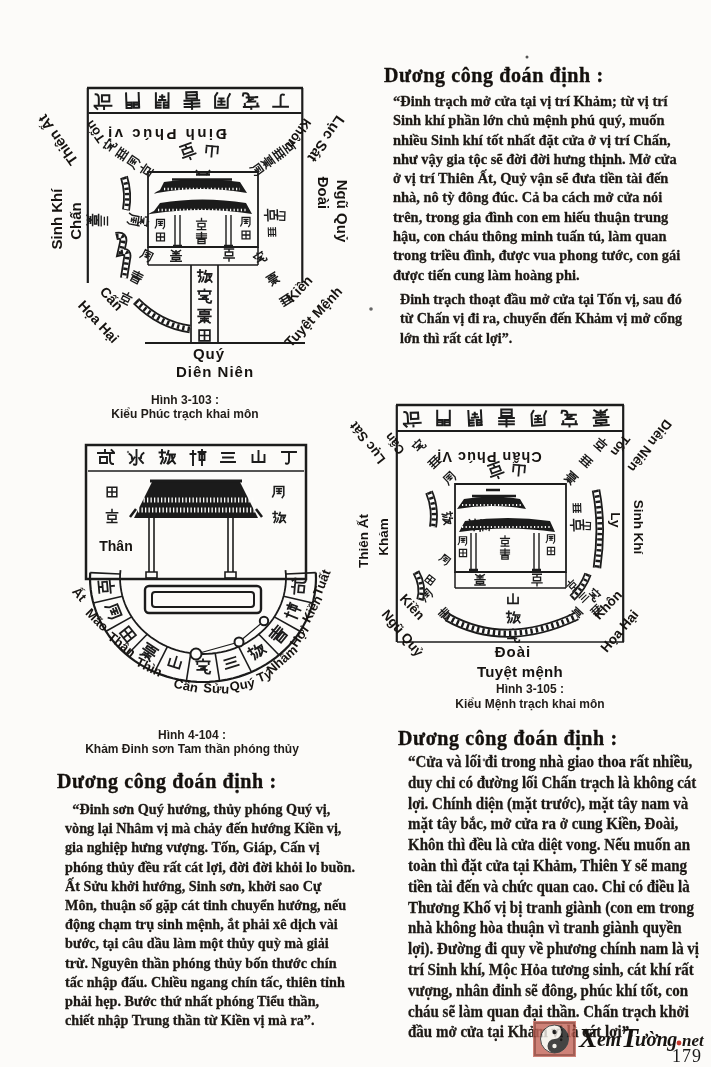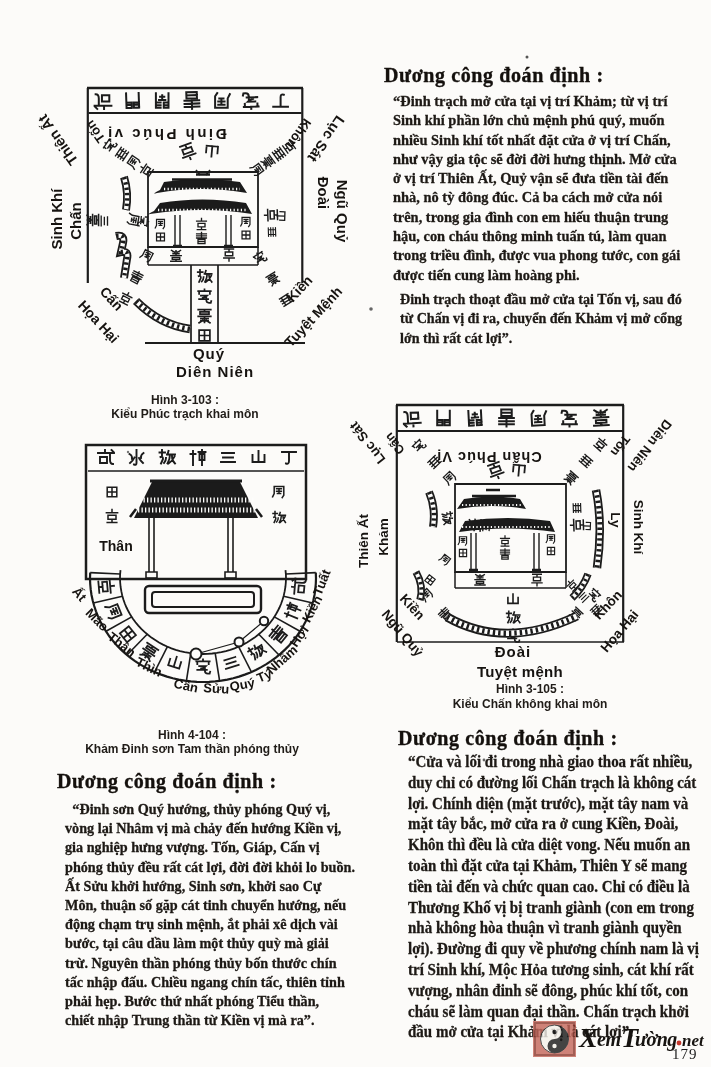--- a/index.html
+++ b/index.html
@@ -51,21 +51,21 @@
 <div>Môn, thuận số gặp cát tinh chuyển hướng, nếu</div>
 <div>động chạm trụ sinh mệnh, ắt phải xê dịch vài</div>
 <div>bước, tại câu dầu làm một thủy quỳ mà giải</div>
 <div>trừ. Nguyên thần phóng thủy bốn thước chín</div>
 <div>tấc nhập đấu. Chiều ngang chín tấc, thiên tỉnh</div>
 <div>phải hẹp. Bước thứ nhất phóng Tiểu thần,</div>
 <div>chiết nhập Trung thần từ Kiền vị mà ra”.</div>
 </div>
 
 <div class="abs cap" style="left:400px;top:682px;width:260px;">Hình 3-105 :</div>
-<div class="abs cap" style="left:400px;top:697px;width:260px;">Kiểu Chấn không khai môn</div>
+<div class="abs cap" style="left:400px;top:697px;width:260px;">Kiểu Mệnh trạch khai môn</div>
 
 <div class="abs hd" style="left:398px;top:727px;">Dương công đoán định :</div>
 <div class="abs body" style="left:408px;top:752px;line-height:20.8px;font-size:16.6px;transform:scaleX(.903);transform-origin:0 0;">
 <div>“Cửa và lối đi trong nhà giao thoa rất nhiều,</div>
 <div>duy chỉ có đường lối Chấn trạch là không cát</div>
 <div>lợi. Chính diện (mặt trước), mặt tây nam và</div>
 <div>mặt tây bắc, mở cửa ra ở cung Kiền, Đoài,</div>
 <div>Khôn thì đều là cửa diệt vong. Nếu muốn an</div>
 <div>toàn thì đặt cửa tại Khảm, Thiên Y sẽ mang</div>
 <div>tiền tài đến và chức quan cao. Chỉ có điều là</div>
@@ -397,13 +397,13 @@
       <text x="635" y="1046" font-size="20" letter-spacing="-0.5">ường</text>
       <circle cx="679" cy="1043" r="2.4" fill="#c5372c"></circle>
       <text x="682" y="1046" font-size="17">net</text>
     </g>
     <circle cx="527" cy="57" r="1.5" fill="#555"></circle>
     <circle cx="371" cy="309" r="1.8" fill="#666"></circle>
     <circle cx="128" cy="452" r="1.2" fill="#777"></circle>
     <circle cx="484" cy="760" r="1.4" fill="#666"></circle>
   </svg>
 
-<div class="abs" style="left:672px;top:1046px;font-size:15px;font-family:'Liberation Serif',serif;color:#1b1b1b;letter-spacing:1px;">179</div>
+<div class="abs" style="left:672px;top:1046px;font-size:18px;font-family:'Liberation Serif',serif;color:#1b1b1b;letter-spacing:1px;">179</div>
 
 </body></html>

